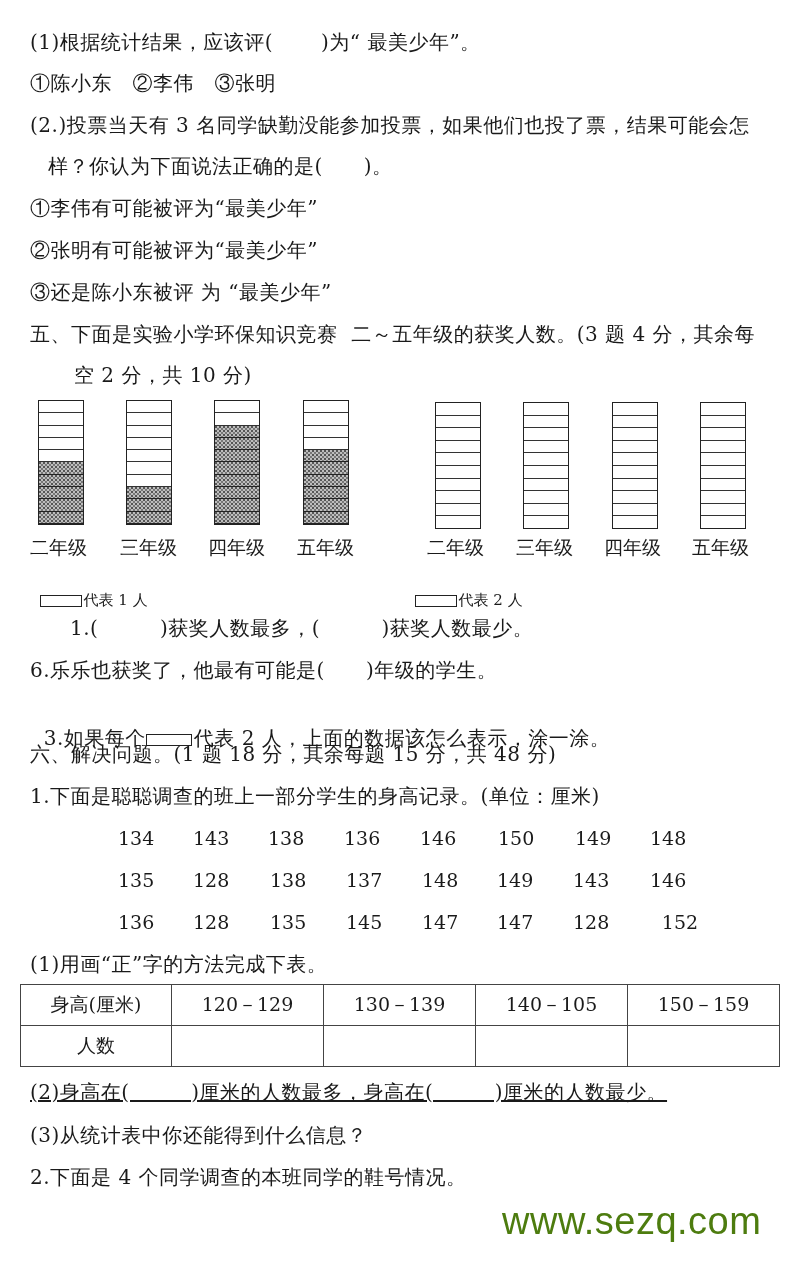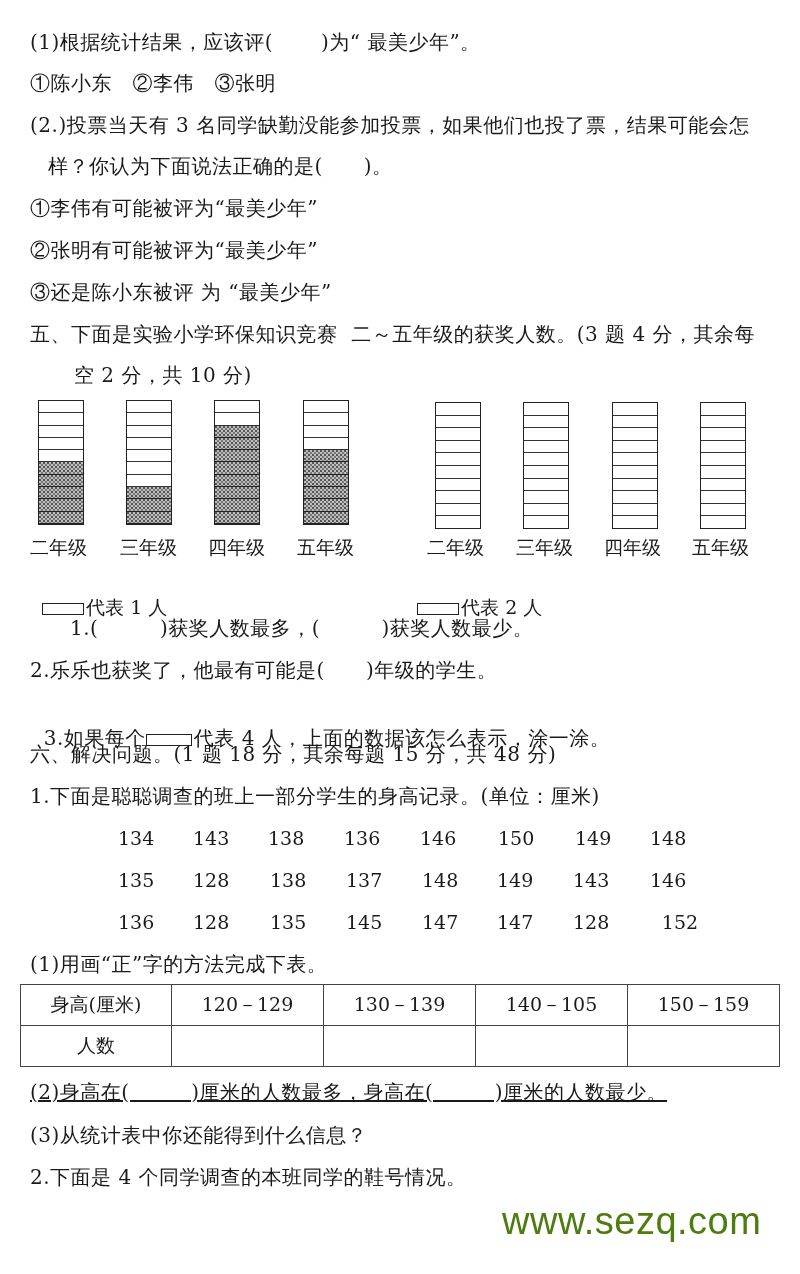--- a/index.html
+++ b/index.html
@@ -65,21 +65,21 @@
       display: inline-block;
       width: 42px;
       height: 12px;
       border: 1.5px solid #222;
       vertical-align: middle;
       margin-right: 2px;
       box-sizing: border-box;
     }
     .legend {
       position: absolute;
-      font-size: 19px;
+      font-size: 15px;
       white-space: pre;
     }
     .heights {
       position: absolute;
       left: 0;
       width: 800px;
     }
     .h-row {
       position: absolute;
       height: 26px;
@@ -242,23 +242,23 @@
 <div class="col-label" style="left:692px; top:535px;">五年级</div>
 
 <div class="legend" style="left:30px; top:573px;">
   <span class="legend-box"></span><span>代表 1 人</span>
 </div>
 <div class="legend" style="left:405px; top:573px;">
   <span class="legend-box"></span><span>代表 2 人</span>
 </div>
 
 <div class="line" style="top:615px;margin-left:40px;">1.(　　　)获奖人数最多，(　　　)获奖人数最少。</div>
-<div class="line" style="top:657px;">2.乐乐也获奖了，他最有可能是(　　)年级的学生。</div>
+<div class="line" style="top:657px;">6.乐乐也获奖了，他最有可能是(　　)年级的学生。</div>
 <div class="line" style="top:699px;">
-  <span>3.如果每个</span><span class="legend-box" style="width:46px;"></span><span>代表 4 人，上面的数据该怎么表示，涂一涂。</span>
+  <span>3.如果每个</span><span class="legend-box" style="width:46px;"></span><span>代表 2 人，上面的数据该怎么表示，涂一涂。</span>
 </div>
 
 <div class="line" style="top:741px;">六、解决问题。(1 题 18 分，其余每题 15 分，共 48 分)</div>
 <div class="line" style="top:783px;">1.下面是聪聪调查的班上一部分学生的身高记录。(单位：厘米)</div>
 
 <div class="heights">
   <div class="h-row" style="top:825px;">
     <span class="h-cell" style="left:118px;">134</span>
     <span class="h-cell" style="left:193px;">143</span>
     <span class="h-cell" style="left:268px;">138</span>

